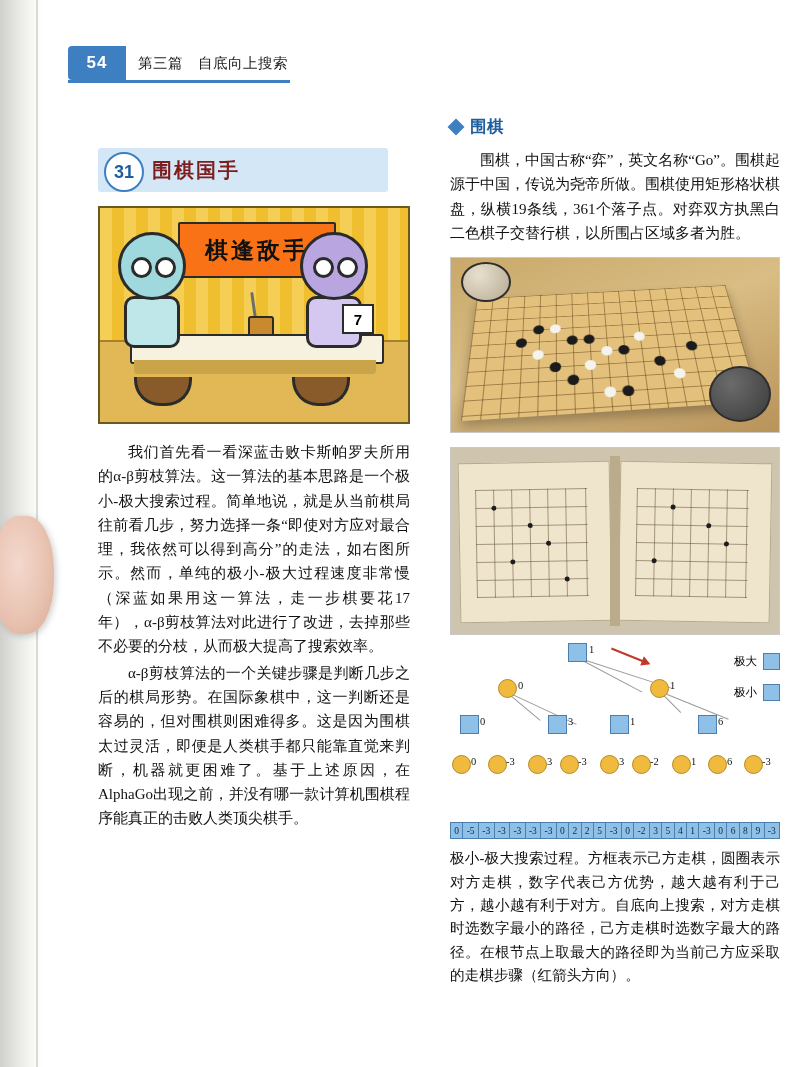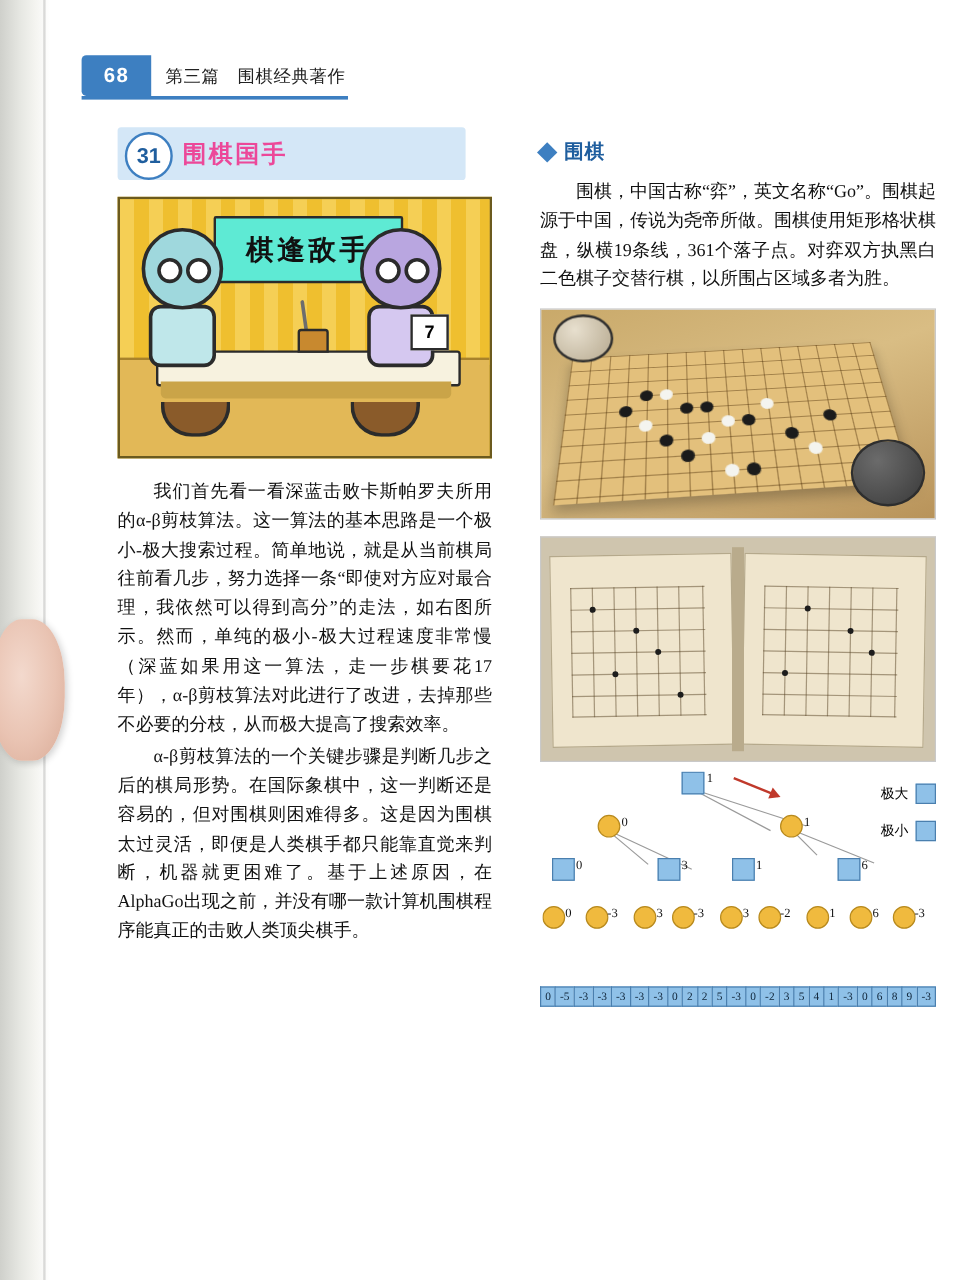--- a/index.html
+++ b/index.html
@@ -53,54 +53,54 @@
   }
   .hdr-underline{
     position:absolute;left:0;top:34px;width:222px;height:3px;background:#3d7fc1;
   }
 
   
   .col-left{position:absolute;left:56px;top:106px;width:312px;}
   .col-right{position:absolute;left:408px;top:106px;width:330px;}
 
   .chapter-title{
-    position:relative;width:288px;height:44px;margin-bottom:14px;
+    position:relative;width:288px;height:44px;margin-bottom:14px;margin-top:42px;
   }
   .chapter-banner{
     position:absolute;left:0;top:0;width:290px;height:44px;
     background:#d4e7f7;border-radius:3px;
   }
   .chapter-circle{
     position:absolute;left:6px;top:4px;width:36px;height:36px;border-radius:50%;
     border:2.5px solid #3d7fc1;color:#1f5e9e;background:#ffffff;
     display:flex;align-items:center;justify-content:center;
     font-size:18px;font-weight:bold;
   }
   .chapter-name{
     position:absolute;left:54px;top:0;height:44px;display:flex;align-items:center;
-    font-size:20px;font-weight:bold;color:#ec4899;letter-spacing:2px;
+    font-size:20px;font-weight:bold;color:#7f1d1d;letter-spacing:2px;
   }
 
   
   .cartoon{
     position:relative;width:312px;height:218px;margin-top:4px;
     background:#f2c53d;border:2px solid #6b5a1e;box-sizing:border-box;
     overflow:hidden;
   }
   .c-wallstripes{
     position:absolute;left:0;top:0;right:0;height:138px;
     background:repeating-linear-gradient(90deg,#f5cf55 0 12px,#efbf2f 12px 24px);
   }
   .c-floor{
     position:absolute;left:0;bottom:0;width:100%;height:80px;background:#e2b857;
   }
   .c-floorline{position:absolute;left:0;bottom:80px;width:100%;height:2px;background:#a8822b;}
   .c-scroll{
     position:absolute;left:78px;top:14px;width:154px;height:52px;
-    background:#5eead4;border:2px solid #2b2b2b;border-radius:2px;
+    background:#f97316;border:2px solid #2b2b2b;border-radius:2px;
     display:flex;align-items:center;justify-content:center;
     font-size:23px;font-weight:bold;letter-spacing:3px;color:#111;
     font-family:"Liberation Serif",serif;
   }
   .c-table{
     position:absolute;left:30px;bottom:58px;width:250px;height:26px;
     background:#f7f2df;border:2px solid #2b2b2b;border-radius:3px;
   }
   .c-table-shadow{
     position:absolute;left:34px;bottom:48px;width:242px;height:14px;
@@ -231,22 +231,22 @@
 <body>
 
 <div class="page">
   <div class="gutter"></div>
   <div class="gutter-line"></div>
   <div class="thumb"></div>
 
   <div class="content">
 
     <div class="header">
-      <div class="pagenum">68</div>
-      <div class="hdr-text">第三篇　围棋经典著作</div>
+      <div class="pagenum">54</div>
+      <div class="hdr-text">第三篇　自底向上搜索</div>
       <div class="hdr-underline"></div>
     </div>
 
     <div class="col-left">
 
       <div class="chapter-title">
         <div class="chapter-banner"></div>
         <div class="chapter-circle">31</div>
         <div class="chapter-name">围棋国手</div>
       </div>
@@ -479,15 +479,16 @@
           <div class="leafcell">1</div>
           <div class="leafcell">-3</div>
           <div class="leafcell">0</div>
           <div class="leafcell">6</div>
           <div class="leafcell">8</div>
           <div class="leafcell">9</div>
           <div class="leafcell">-3</div>
         </div>
       </div>
 
+      <p class="caption">极小-极大搜索过程。方框表示己方走棋，圆圈表示对方走棋，数字代表己方优势，越大越有利于己方，越小越有利于对方。自底向上搜索，对方走棋时选数字最小的路径，己方走棋时选数字最大的路径。在根节点上取最大的路径即为当前己方应采取的走棋步骤（红箭头方向）。</p>
     </div>
   </div>
 </div>
 
 </body></html>

